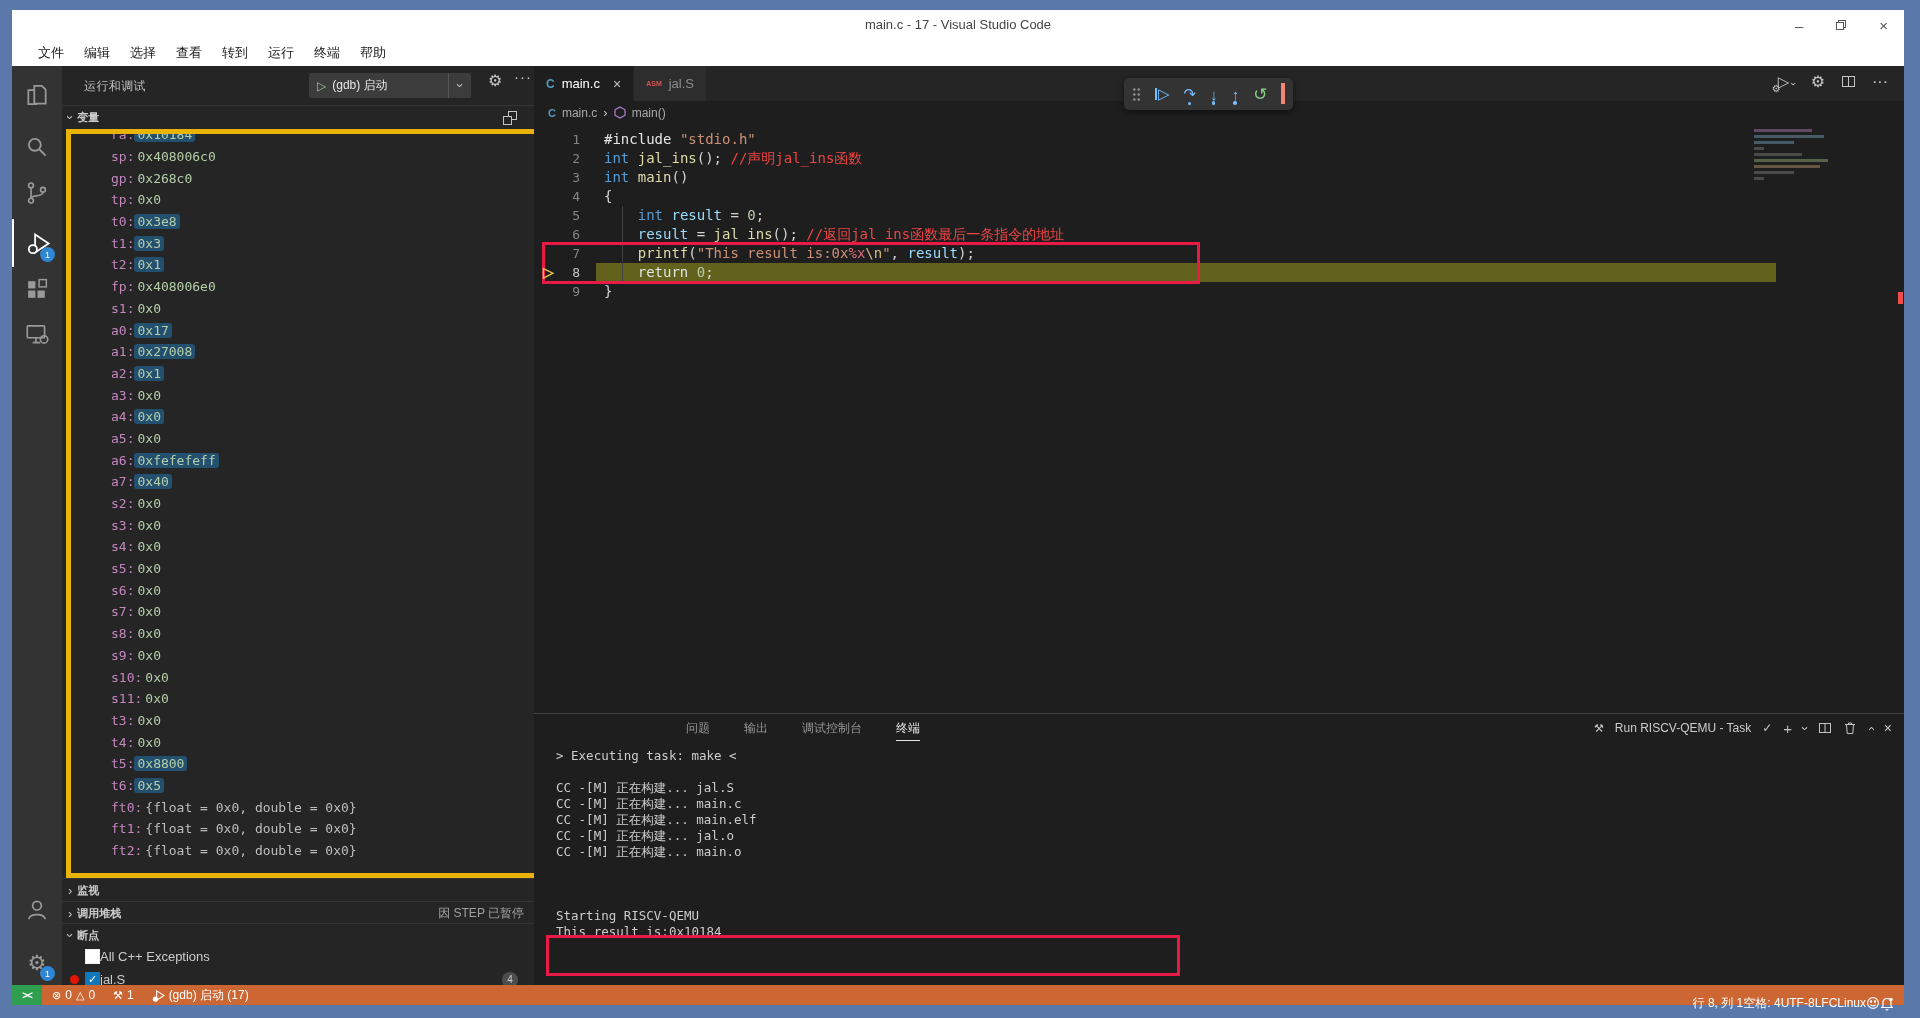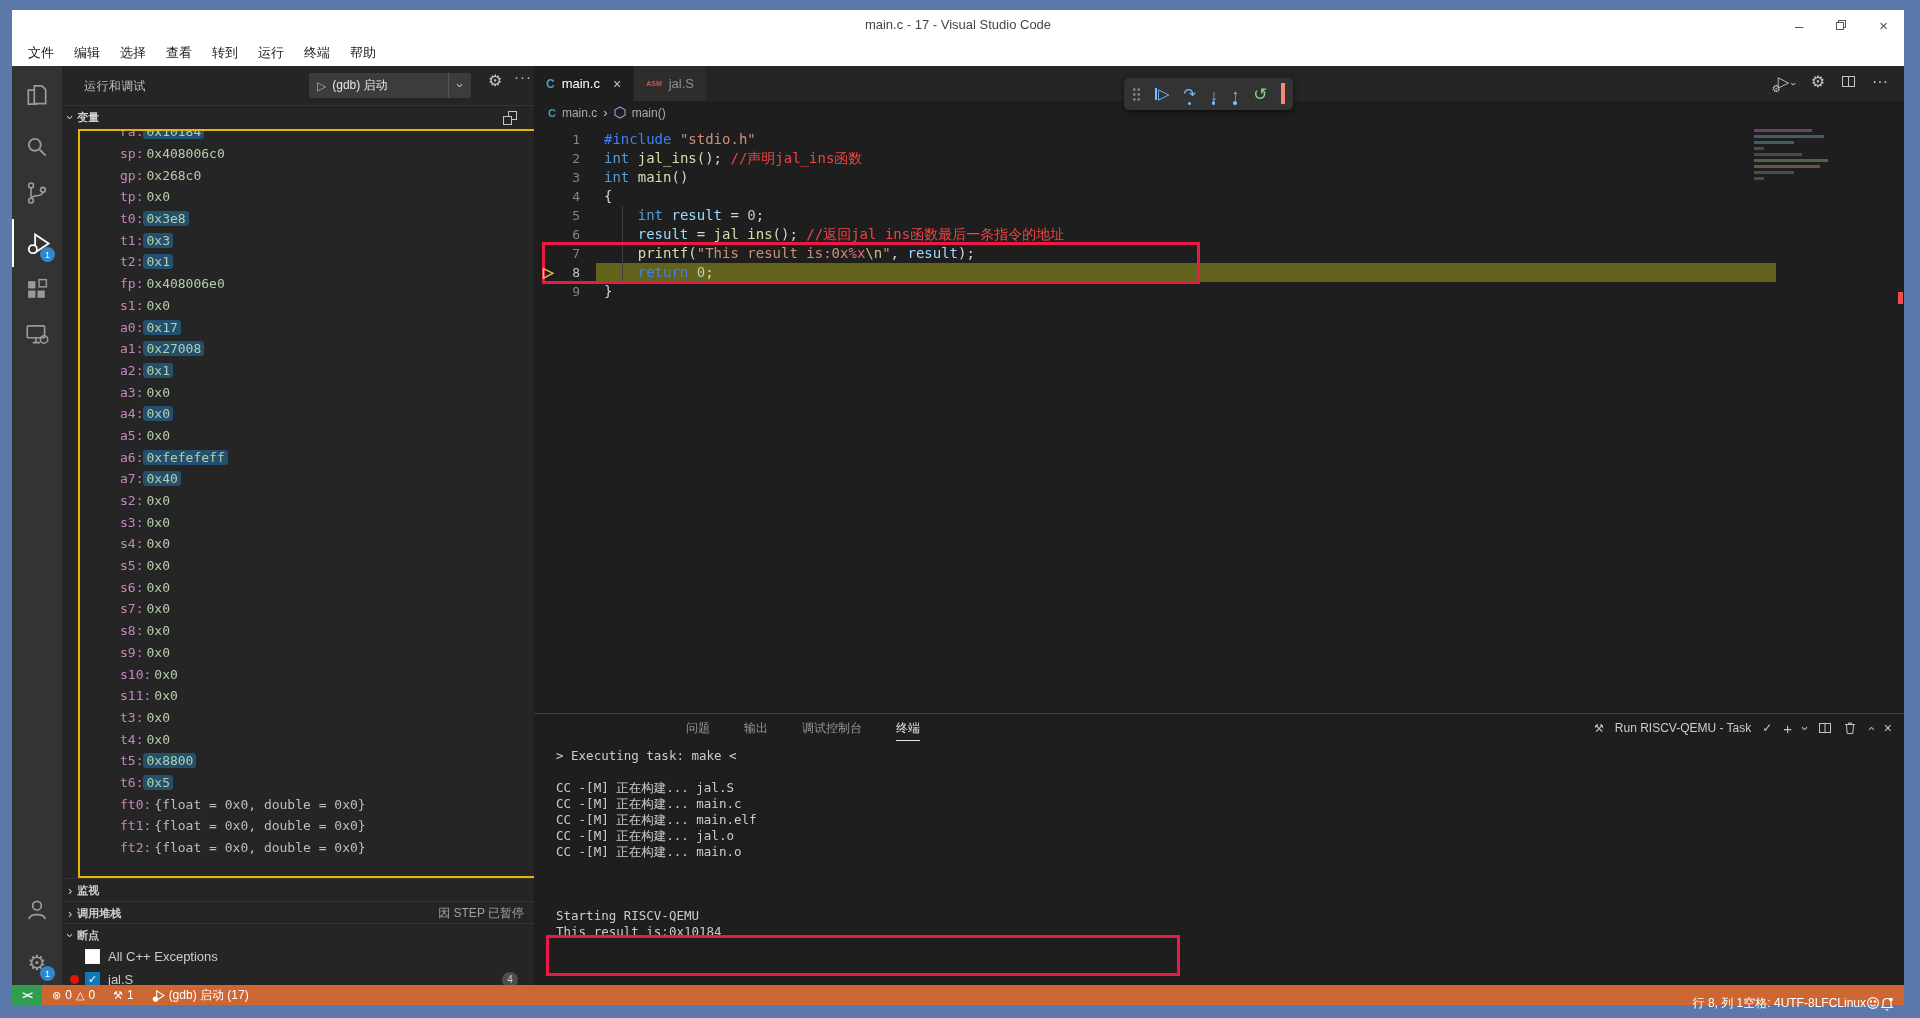--- a/index.html
+++ b/index.html
@@ -4,21 +4,21 @@
 <style>
   html,body{margin:0;padding:0;width:1920px;height:1018px;background:#5a78a9;overflow:hidden;
     font-family:"Liberation Sans",sans-serif;-webkit-font-smoothing:antialiased}
   #window{position:absolute;left:12px;top:10px;width:1892px;height:995px;background:#1e1e1e}
 
   
   .titlebar{position:relative;height:30px;background:#ffffff}
   .title{position:absolute;left:0;right:0;top:0;line-height:30px;text-align:center;font-size:13px;color:#454545}
   .wctrls{position:absolute;right:16px;top:0;height:30px;display:flex;gap:32px;align-items:center;color:#555;font-size:15px}
   .wctrls span{cursor:default}
-  .menubar{height:26px;background:#ffffff;display:flex;align-items:center;padding-left:6px}
+  .menubar{height:26px;background:#ffffff;display:flex;align-items:center;padding-left:16px}
   .menu-item{font-size:13px;color:#1b1b1b;padding:0 10px}
 
   #workbench{position:absolute;top:56px;left:0;right:0;bottom:20px}
 
   
   #activitybar{position:absolute;left:0;top:0;bottom:0;width:50px;background:#333333}
   .act-item{position:absolute;left:0;width:50px;height:48px;display:flex;align-items:center;justify-content:center;color:#9a9a9a}
   .act-item.active{color:#ffffff;border-left:2px solid #fff;width:48px}
   .act-badge{position:absolute;right:7px;bottom:5px;background:#2f86d2;border-radius:50%;width:15px;height:15px;
     font-size:9px;color:#fff;display:flex;align-items:center;justify-content:center}
@@ -31,36 +31,36 @@
     display:flex;align-items:center;font-size:12px;color:#e7e7e7}
   .launch .play{color:#89d185;margin:0 6px 0 8px;font-size:12px}
   .launch .lbl{flex:1}
   .launch .dd{width:22px;height:100%;display:flex;align-items:center;justify-content:center;border-left:1px solid #555;color:#c5c5c5}
   .sb-gear{position:absolute;left:426px;top:5px;color:#c5c5c5;font-size:16px}
   .sb-more{position:absolute;left:452px;top:2px;color:#c5c5c5;font-size:15px;letter-spacing:1px}
   .section-h{position:absolute;left:0;right:0;background:#252526;border-top:1px solid #343435;color:#cccccc;
     font-size:11px;font-weight:bold;display:flex;align-items:center;padding-left:6px;gap:5px}
   .chev{display:inline-block;font-weight:normal;color:#c5c5c5;font-size:13px;line-height:1}
   .rot90{transform:rotate(90deg)}.rotm90{transform:rotate(-90deg)}
-  #varlist-viewport{position:absolute;left:16px;top:63px;width:538px;height:749px;overflow:hidden;
-    border:2px solid #eab308;box-sizing:border-box}
+  #varlist-viewport{position:absolute;left:4px;top:63px;width:538px;height:749px;overflow:hidden;
+    border:5px solid #eab308;box-sizing:border-box}
   #varlist{margin-top:-10px;font-family:"DejaVu Sans Mono",monospace;font-size:13px}
   .var-row{height:21.7px;display:flex;align-items:center;padding-left:40px;white-space:pre}
   .var-name{color:#c586c0}
   .var-val{color:#b5cea8;border-radius:3px;padding:0 3px}
   .var-val.chg{background:#24506f}
   .var-val.plain{color:#bdbdbd}
   .cs-status{margin-left:auto;margin-right:10px;font-weight:normal;font-size:12px;color:#a0a0a0}
   .collapse-ico{position:absolute;right:16px;top:4px;color:#c5c5c5}
   .bp-row{position:absolute;left:0;right:0;height:23px;display:flex;align-items:center;font-size:13px;color:#cccccc}
   .bp-dot{width:9px;height:9px;border-radius:50%;background:#e51400;margin-left:8px}
   .bp-dot.empty{background:transparent}
   .cb{width:15px;height:15px;box-sizing:border-box;margin-left:6px;border:1px solid #f0f0f0;background:#fff}
   .cb.on{background:#1177bb;border-color:#1177bb;color:#fff;font-size:11px;display:flex;align-items:center;justify-content:center}
-  .bp-label{margin-left:8px}
+  .bp-label{margin-left:0}
   .bp-badge{position:absolute;right:16px;width:16px;height:16px;border-radius:50%;background:#4d4d4d;color:#cccccc;
     font-size:10px;display:flex;align-items:center;justify-content:center}
 
   
   #editorarea{position:absolute;left:522px;top:0;right:0;height:647px;background:#1e1e1e;overflow:hidden}
   .tabbar{position:absolute;top:0;left:0;right:0;height:35px;background:#252526;display:flex}
   .tab{display:flex;align-items:center;padding:0 12px;gap:7px;font-size:13px;background:#2d2d2d;color:#8f8f8f;border-right:1px solid #252526}
   .tab.active{background:#1e1e1e;color:#ffffff}
   .fic-c{color:#519aba;font-weight:bold;font-size:12px}
   .fic-asm{color:#d65252;font-weight:bold;font-size:7px}
@@ -70,21 +70,21 @@
   .runico .minigear{position:absolute;left:-6px;bottom:-3px;font-size:10px}
   .runico .ddc{font-size:10px;margin-left:2px}
   .breadcrumb{position:absolute;top:35px;height:23px;left:0;right:0;display:flex;align-items:center;padding-left:14px;
     font-size:12px;color:#a9a9a9;gap:6px;background:#1e1e1e}
   #cur-line{position:absolute;left:62px;top:197px;width:1180px;height:19px;background:#62621c}
   #code{position:absolute;top:64px;left:0;right:0;font-family:"DejaVu Sans Mono",monospace;font-size:14px}
   .code-line{height:19px;line-height:19px;display:flex;white-space:pre;position:relative;z-index:2}
   .ln{width:46px;text-align:right;color:#858585;padding-right:24px;flex:none;font-size:13px}
   .code-line.cur .ln{color:#c6c6c6}
   .tk-pun{color:#d4d4d4}.tk-kw{color:#569cd6}.tk-fn{color:#dcdcaa}.tk-str{color:#ce9178}.tk-cmt{color:#ef4444}
-  .tk-num{color:#b5cea8}.tk-var{color:#9cdcfe}.tk-pre{color:#3b82f6}.tk-esc{color:#d7ba7d}.tk-fmt{color:#e06c75}
+  .tk-num{color:#b5cea8}.tk-var{color:#9cdcfe}.tk-pre{color:#e5e5e5}.tk-esc{color:#d7ba7d}.tk-fmt{color:#e06c75}
   #indent-guide{position:absolute;left:88px;top:140px;width:1px;height:76px;background:#404040}
   #code-annot{position:absolute;left:8px;top:176px;width:658px;height:42px;box-sizing:border-box;border:3px solid #ea1a46;z-index:5}
   #dbg-arrow{position:absolute;left:9px;top:197px;height:19px;line-height:19px;color:#e8c84a;font-size:14px;font-weight:bold;z-index:6}
   .dbg-toolbar{position:absolute;left:590px;top:12px;height:32px;background:#333334;border-radius:5px;
     box-shadow:0 2px 6px rgba(0,0,0,.5);display:flex;align-items:center;padding:0 8px;gap:14px;z-index:8}
   .grip{width:9px;height:15px;background-image:radial-gradient(circle,#8a8a8a 1.2px,transparent 1.4px);background-size:4.5px 5px}
   .dbg-ico{position:relative;color:#75beff;font-size:15px;display:flex;align-items:center}
   .dbg-ico .bar{width:2px;height:12px;background:#75beff;margin-right:1px}
   .dbg-ico i{position:absolute;left:50%;bottom:-2px;width:3.5px;height:3.5px;margin-left:-2px;background:#75beff;border-radius:50%}
   .dbg-ico.green{color:#89d185;font-size:17px}

